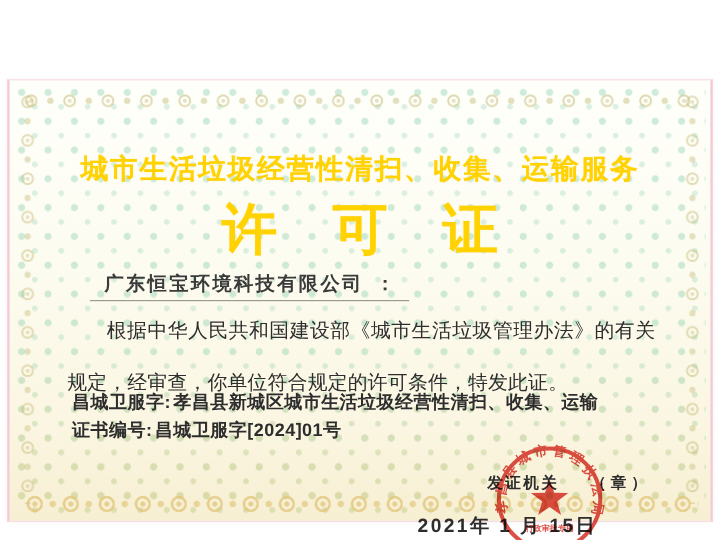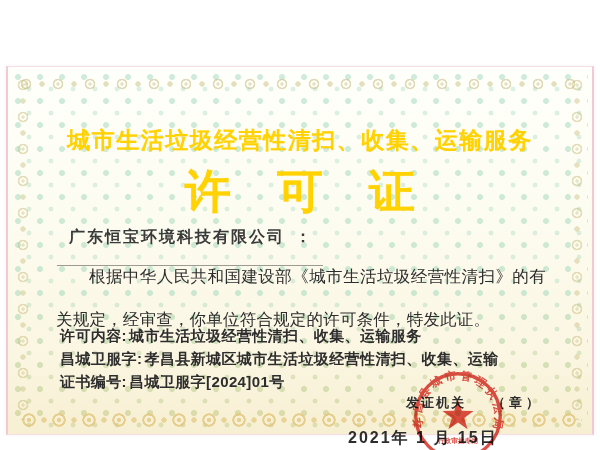--- a/index.html
+++ b/index.html
@@ -61,22 +61,22 @@
     font-size:23px;font-weight:bold;color:#ffd200;letter-spacing:1.5px;
     text-shadow:0 0 1px rgba(255,190,0,0.35);
   }
   .big-title{
     position:absolute;top:94px;left:0;right:0;
     display:flex;justify-content:center;gap:46px;
     font-size:46px;font-weight:bold;color:#ffd200;
     text-shadow:0 0 1px rgba(255,190,0,0.4);
   }
   .company-line{
-    position:absolute;left:49px;top:160px;width:266px;
-    border-bottom:1px solid #9b9b93;padding-bottom:17px;
+    position:absolute;left:67px;top:160px;width:266px;
+    border-bottom:1px solid #9b9b93;padding-bottom:2px;
     font-size:16px;font-weight:bold;color:#3a3a3a;letter-spacing:2px;
     white-space:nowrap;
   }
   .company-line .cname{padding-left:12px;}
   .company-line .colon{margin-left:10px;letter-spacing:0;}
   .paragraph{
     position:absolute;left:48px;right:46px;top:188px;
     font-size:16.5px;line-height:43px;color:#2d2d2d;font-weight:500;
     text-indent:2em;letter-spacing:0.2px;text-align:justify;
   }
@@ -116,26 +116,23 @@
   <div class="big-title">
     <span>许</span>
     <span>可</span>
     <span>证</span>
   </div>
 
   <div class="company-line">
     <span class="cname">广东恒宝环境科技有限公司</span><span class="colon">：</span>
   </div>
 
-  <div class="paragraph">根据中华人民共和国建设部《城市生活垃圾经营性清扫》的有关规定，经审查，你单位符合规定的许可条件，特发此证。</div>
+  <div class="paragraph">根据中华人民共和国建设部《城市生活垃圾管理办法》的有关规定，经审查，你单位符合规定的许可条件，特发此证。</div>
 
   <div class="fields">
-    <div class="field-row">
-      <span class="flabel">许可内容:</span><span>城市生活垃圾经营性清扫、收集、运输服务</span>
-    </div>
     <div class="field-row">
       <span class="flabel">昌城卫服字:</span><span>孝昌县新城区城市生活垃圾经营性清扫、收集、运输</span>
     </div>
     <div class="field-row">
       <span class="flabel">证书编号:</span><span>昌城卫服字[2024]01号</span>
     </div>
   </div>
 
   <div class="issuer">
     <span>发证机关</span><span class="suffix">（章）</span>

